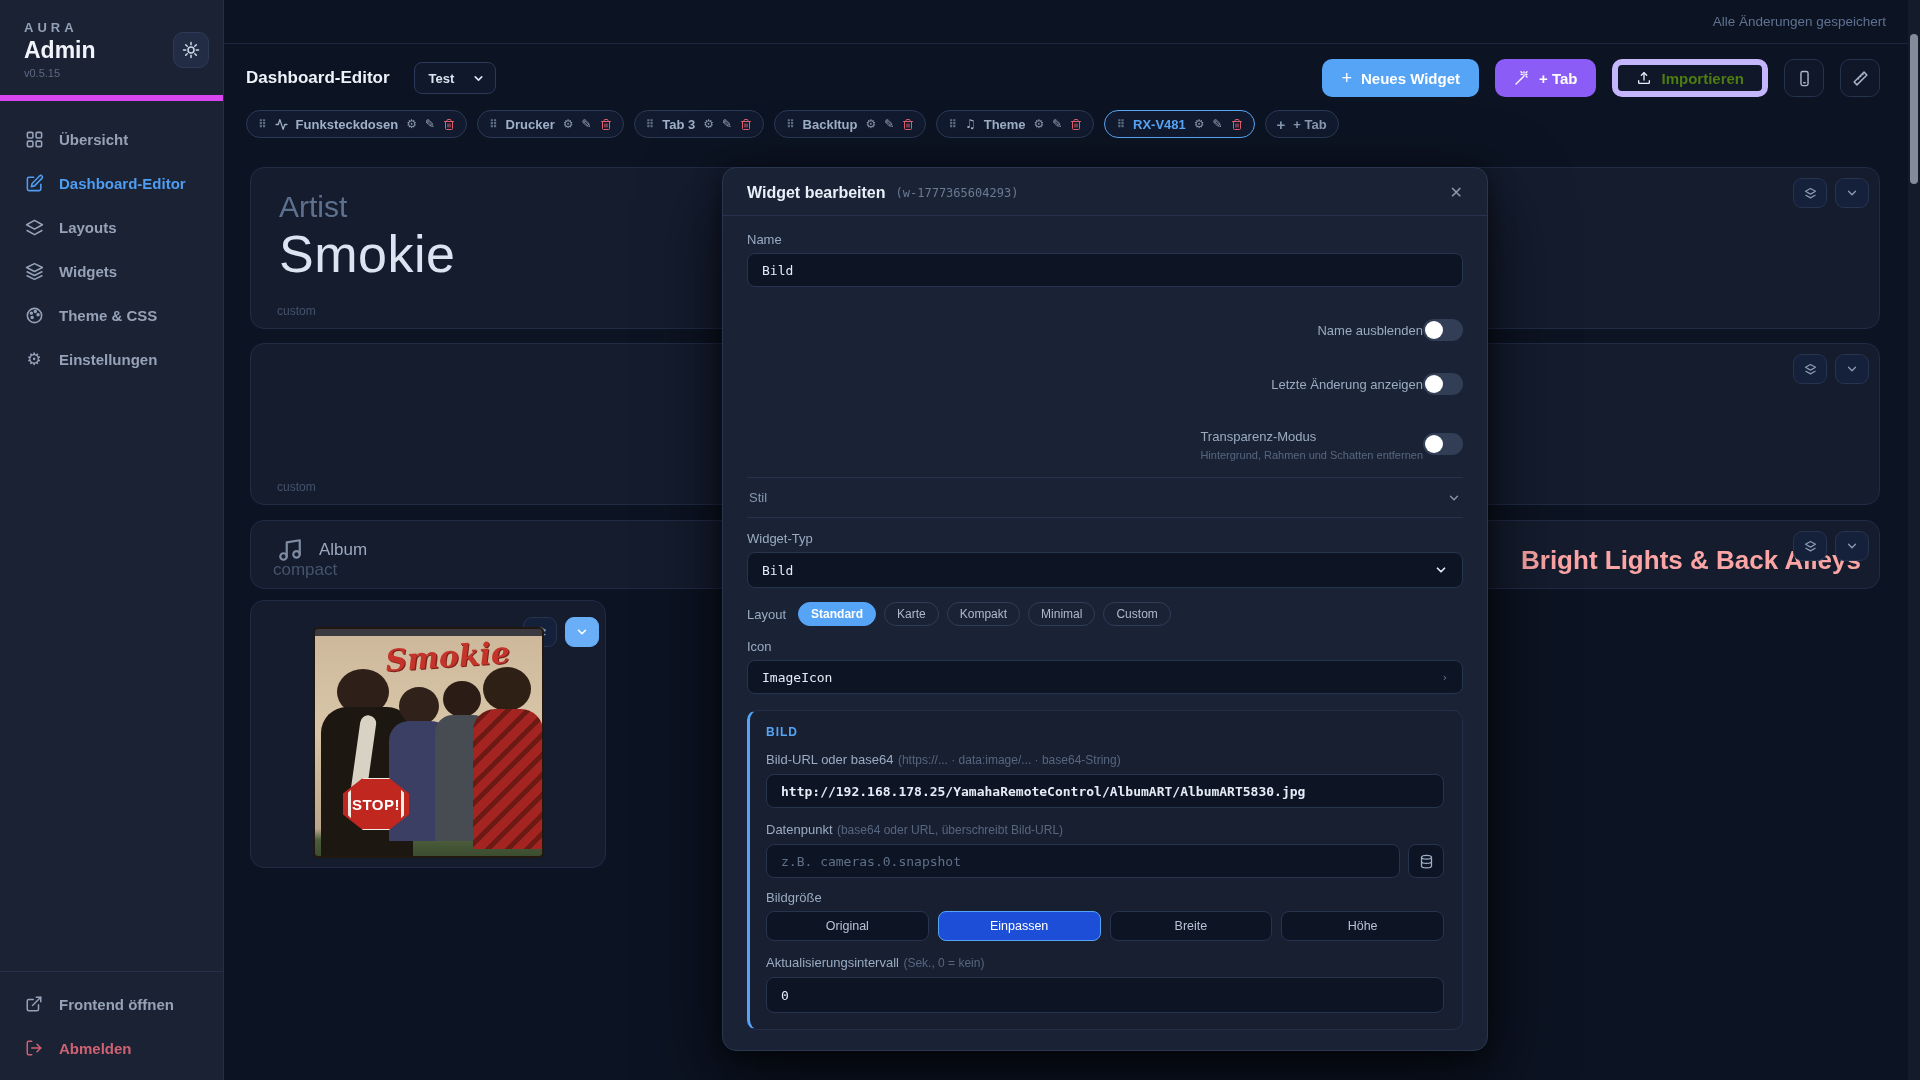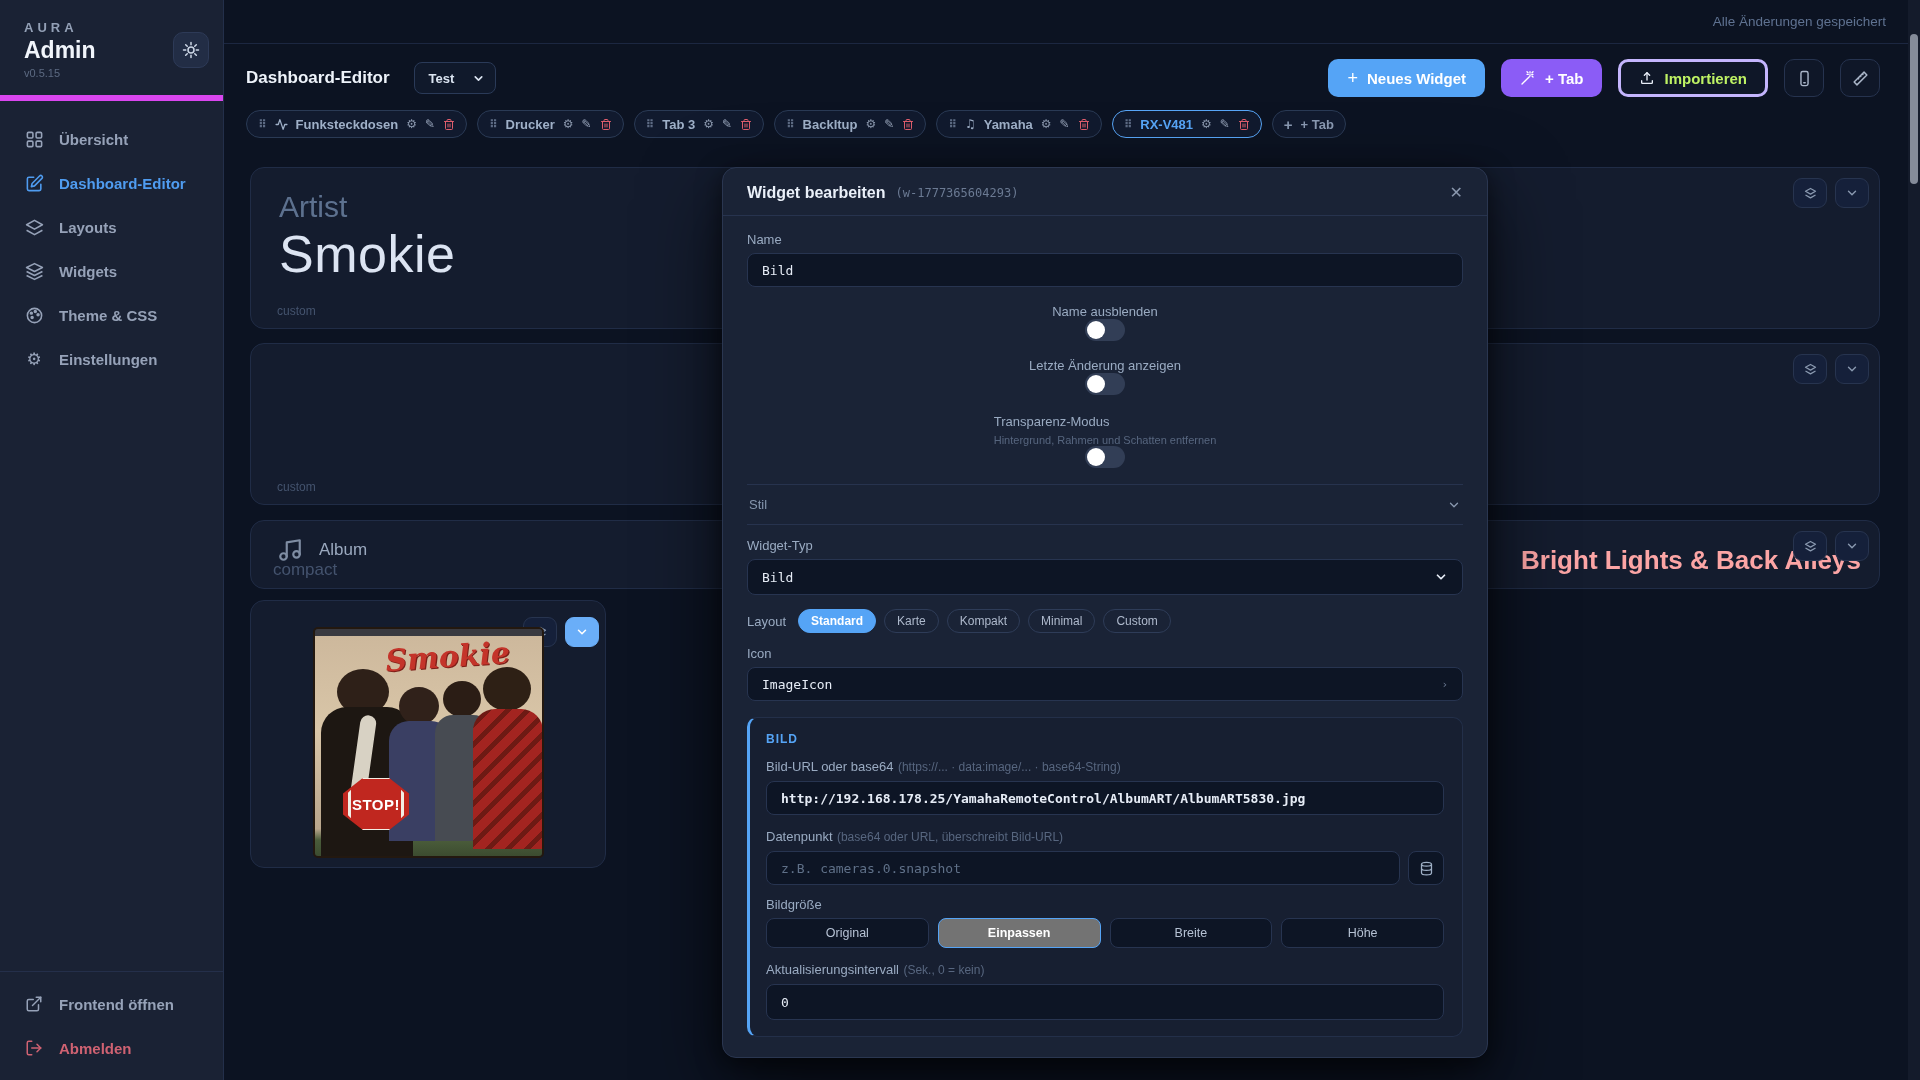--- a/index.html
+++ b/index.html
@@ -55,21 +55,21 @@
     border-radius:8px; display:flex; align-items:center; justify-content:space-between;
     padding:0 10px 0 14px; font-size:13px; font-weight:bold; color:#dbe4f1; cursor:pointer;
   }
   .hdr-actions { margin-left:auto; display:flex; align-items:center; gap:16px; }
   .btn {
     height:38px; border-radius:10px; display:flex; align-items:center; gap:9px;
     font-size:15px; font-weight:bold; padding:0 18px; cursor:pointer; border:1px solid transparent;
   }
   .btn-blue { background:#55a4f6; color:#fff; }
   .btn-purple { background:#8b5cf6; color:#fff; }
-  .btn-dark { background:#0f1728; color:#bef264; border:3px solid #c4b5fd; }
+  .btn-dark { background:#0f1728; color:#4d7c0f; border:6px solid #c4b5fd; }
   .icon-btn {
     width:40px; height:38px; border-radius:10px; background:#0f1728; border:1px solid #26334f;
     display:flex; align-items:center; justify-content:center; color:#aab6c9; cursor:pointer;
   }
 
   
   .tabbar { position:absolute; left:246px; top:110px; right:30px; height:30px; display:flex; gap:10px; }
   .tabchip {
     height:28px; border-radius:14px; border:1px solid #2a3a55; background:#111a2e;
     display:flex; align-items:center; gap:8px; padding:0 11px; cursor:pointer;
@@ -138,21 +138,21 @@
   .modal-close { margin-left:auto; color:#8a97ad; font-size:16px; cursor:pointer; }
   .modal-body { padding:16px 24px 20px 24px; }
   .f-label { font-size:13px; color:#9aabc2; }
   .f-hint { font-size:12px; color:#57667f; font-weight:normal; }
   .t-input {
     width:100%; height:34px; background:#0d1525; border:1px solid #273450; border-radius:8px;
     color:#e6ecf6; font-size:13px; padding:0 14px; outline:none;
     font-family:"DejaVu Sans Mono", monospace;
   }
   .t-input::placeholder { color:#5f7088; }
-  .toggle-row { display:flex; align-items:center; justify-content:flex-end; margin-top:17px;flex-direction:column; }
+  .toggle-row { display:flex; align-items:center; justify-content:flex-end; margin-top:32px; }
   .switch { width:40px; height:22px; border-radius:11px; background:#323e56; position:relative; flex:none; cursor:pointer; }
   .switch::after { content:""; position:absolute; left:2px; top:2px; width:18px; height:18px; border-radius:50%; background:#fff; }
   .hr { border-top:1px solid #27334e; margin:16px 0 0 0; }
   .stil-row { display:flex; align-items:center; justify-content:space-between; padding:12px 2px; border-bottom:1px solid #27334e; color:#8696ad; }
   .sel {
     height:36px; background:#0d1525; border:1px solid #273450; border-radius:8px;
     display:flex; align-items:center; justify-content:space-between; padding:0 14px;
     font-family:"DejaVu Sans Mono", monospace; font-size:13px; color:#e6ecf6; cursor:pointer;
   }
   .chip-row { display:flex; align-items:center; gap:8px; margin-top:14px; }
@@ -164,21 +164,21 @@
   .bild-panel {
     margin-top:16px; background:#171f31; border:1px solid #232f49; border-left:3px solid #55a4f6;
     border-radius:10px; padding:14px 18px 16px 16px;
   }
   .bild-head { font-size:12px; font-weight:bold; letter-spacing:1px; color:#55a4f6; }
   .size-grid { display:grid; grid-template-columns:repeat(4,1fr); gap:9px; margin-top:6px; }
   .size-btn {
     height:30px; border-radius:8px; background:#0d1525; border:1px solid #273450;
     color:#b6c2d4; font-size:12.5px; display:flex; align-items:center; justify-content:center; cursor:pointer;
   }
-  .size-btn.active { background:#737373; border-color:#55a4f6; color:#fff; font-weight:bold; }
+  .size-btn.active { background:#1d4ed8; border-color:#55a4f6; color:#fff; font-weight:normal; }
   .db-btn {
     width:36px; height:34px; flex:none; border-radius:8px; background:#0d1525; border:1px solid #273450;
     display:flex; align-items:center; justify-content:center; color:#9fb0c6; cursor:pointer;
   }
 
   
   .scrollbar { position:absolute; right:0; top:0; width:12px; height:1080px; background:#141b2b; }
   .scroll-thumb { position:absolute; right:2px; top:34px; width:8px; height:150px; border-radius:4px; background:#848b99; }
 
   svg { display:block; }
@@ -396,21 +396,21 @@
           <path d="M3 6h18"></path>
           <path d="M19 6v14a2 2 0 0 1-2 2H7a2 2 0 0 1-2-2V6"></path>
           <path d="M8 6V4a2 2 0 0 1 2-2h4a2 2 0 0 1 2 2v2"></path>
           <path d="M10 11v6M14 11v6"></path>
         </svg>
       </span>
   </div>
   <div class="tabchip">
     <span class="drag glyph">⠿</span>
     <span class="glyph" style="color:#9fb0c8;font-size:12px;">♫</span>
-    <span class="lbl">Yamaha</span>
+    <span class="lbl">Theme</span>
     <span class="g glyph">⚙</span>
     <span class="p glyph">✎</span>
     <span>
         <svg width="12" height="13" viewBox="0 0 24 24" fill="none" stroke="#e05e6d" stroke-width="2" stroke-linecap="round">
           <path d="M3 6h18"></path>
           <path d="M19 6v14a2 2 0 0 1-2 2H7a2 2 0 0 1-2-2V6"></path>
           <path d="M8 6V4a2 2 0 0 1 2-2h4a2 2 0 0 1 2 2v2"></path>
           <path d="M10 11v6M14 11v6"></path>
         </svg>
       </span>

